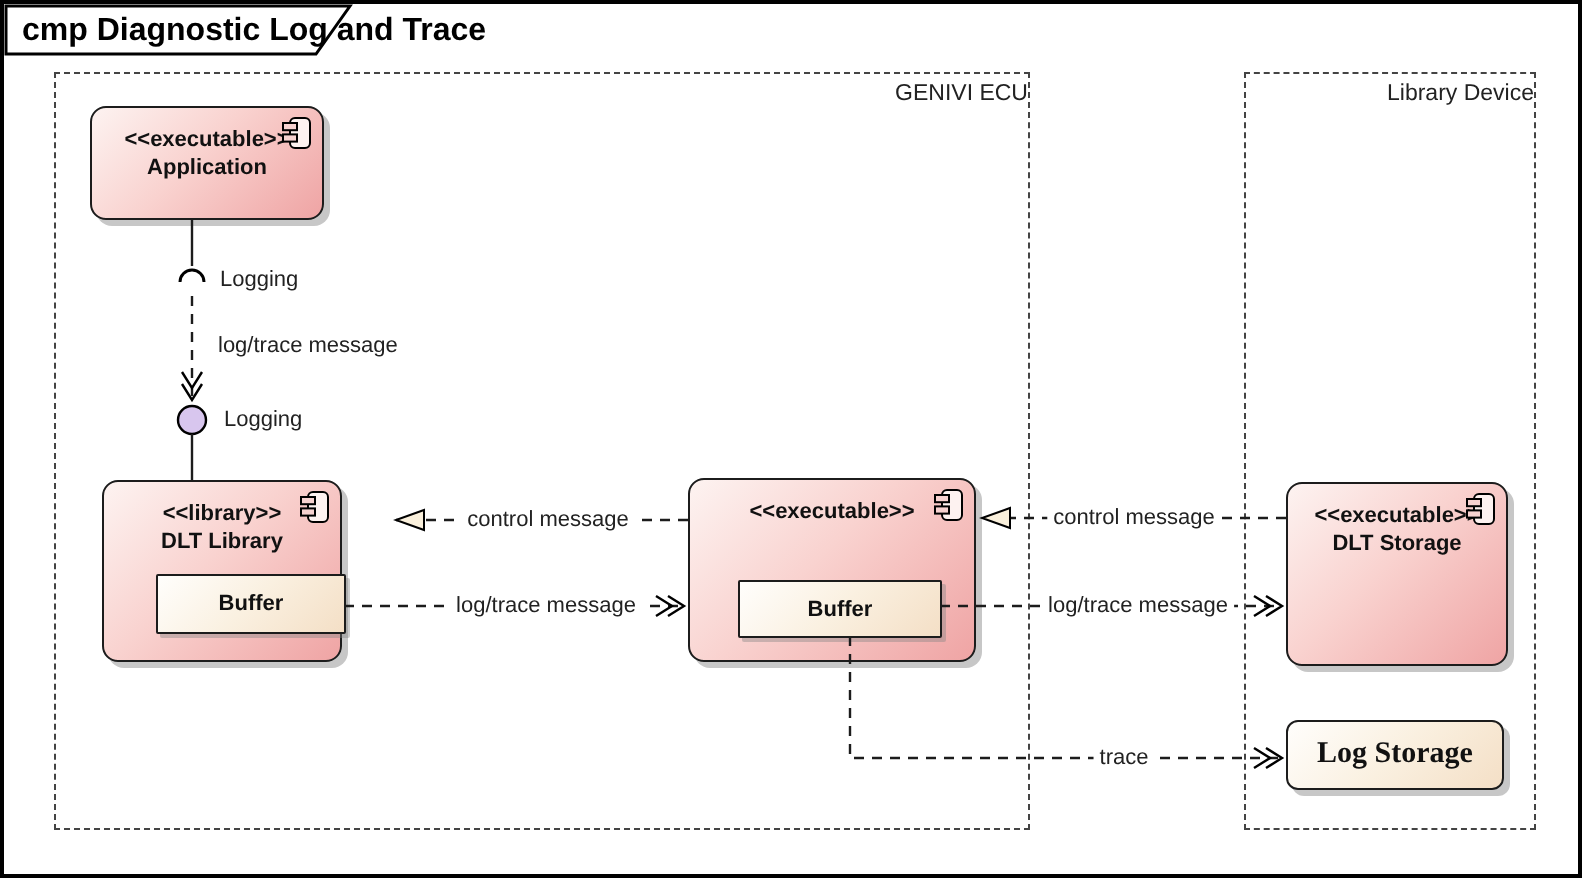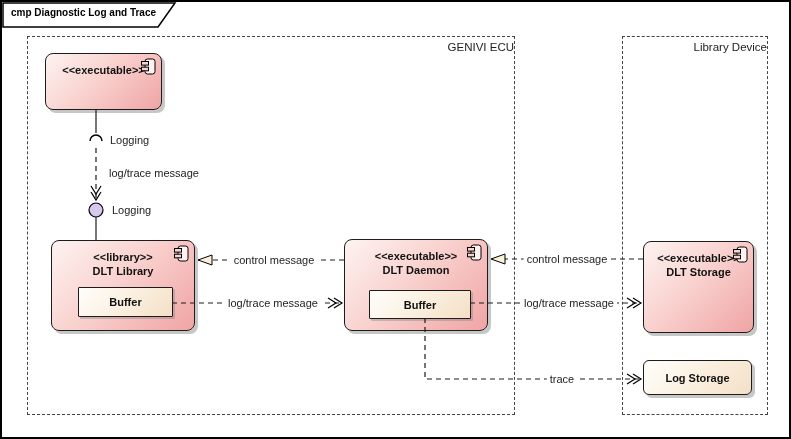--- a/index.html
+++ b/index.html
@@ -3,21 +3,21 @@
 <meta charset="utf-8">
 <style>
   html,body{margin:0;padding:0;background:#e8e8e8;font-family:"Liberation Sans",sans-serif;}
   .canvas{
     position:relative;width:791px;height:439px;background:#ffffff;
     border:2px solid #000;box-sizing:border-box;overflow:hidden;
   }
   .layer{position:absolute;left:0;top:0;z-index:30;pointer-events:none;}
   .tab-label{
     position:absolute;left:9px;top:5px;z-index:40;
-    font-size:10px;font-weight:bold;color:#000;
+    font-size:16px;font-weight:bold;color:#000;
   }
   .group{
     position:absolute;z-index:1;border:1px dashed #444;box-sizing:border-box;background:transparent;
   }
   .group-label{
     text-align:right;margin-top:4px;font-size:11.5px;color:#222;
   }
   .component{
     position:absolute;z-index:10;box-sizing:border-box;
     border:1px solid #1c1c1c;border-radius:8px;
@@ -34,21 +34,21 @@
     box-shadow:2px 2px 0 rgba(130,130,130,0.4);
     display:flex;align-items:center;justify-content:center;
     font-size:11px;font-weight:bold;color:#111;
   }
   .storage{
     position:absolute;z-index:10;box-sizing:border-box;
     border:1px solid #1c1c1c;border-radius:6px;
     background:linear-gradient(135deg,#fffefc 0%,#faf0e0 50%,#f4dfc6 100%);
     box-shadow:3px 3px 0 rgba(130,130,130,0.45);
     display:flex;align-items:center;justify-content:center;
-    font-size:11px;font-weight:bold;color:#111;
+    font-size:15px;font-weight:bold;color:#111;font-family:Liberation Serif, serif;
   }
   .clabel{
     position:absolute;z-index:40;font-size:11px;color:#222;
     background:#fff;padding:0 3px;white-space:nowrap;text-align:center;
   }
   .clabel.centered{transform:translate(-50%,-50%);}
 </style>
 </head>
 <body>
 
@@ -65,24 +65,25 @@
   <div class="component" style="left:43px;top:51px;width:117px;height:57px">
     <span class="comp-icon">
       <svg width="15" height="18" viewBox="0 0 15 18">
         <rect x="4" y="1" width="10" height="15" rx="2.5" fill="#fdf2f0" stroke="#000"></rect>
         <rect x="0.5" y="3.5" width="7" height="3.6" fill="#f7d2d0" stroke="#000"></rect>
         <rect x="0.5" y="9.2" width="7" height="3.6" fill="#f7d2d0" stroke="#000"></rect>
       </svg>
     </span>
     <div class="comp-text">
       <div class="stereotype">&lt;&lt;executable&gt;&gt;</div>
+      <div class="comp-name">Application</div>
     </div>
   </div>
 
-  <div class="component" style="left:49px;top:238px;width:144px;height:91px">
+  <div class="component" style="left:49px;top:238px;width:120px;height:91px">
     <span class="comp-icon">
       <svg width="15" height="18" viewBox="0 0 15 18">
         <rect x="4" y="1" width="10" height="15" rx="2.5" fill="#fdf2f0" stroke="#000"></rect>
         <rect x="0.5" y="3.5" width="7" height="3.6" fill="#f7d2d0" stroke="#000"></rect>
         <rect x="0.5" y="9.2" width="7" height="3.6" fill="#f7d2d0" stroke="#000"></rect>
       </svg>
     </span>
     <div class="comp-text">
       <div class="stereotype">&lt;&lt;library&gt;&gt;</div>
       <div class="comp-name">DLT Library</div>
@@ -95,21 +96,20 @@
   <div class="component" style="left:342px;top:237px;width:144px;height:92px">
     <span class="comp-icon">
       <svg width="15" height="18" viewBox="0 0 15 18">
         <rect x="4" y="1" width="10" height="15" rx="2.5" fill="#fdf2f0" stroke="#000"></rect>
         <rect x="0.5" y="3.5" width="7" height="3.6" fill="#f7d2d0" stroke="#000"></rect>
         <rect x="0.5" y="9.2" width="7" height="3.6" fill="#f7d2d0" stroke="#000"></rect>
       </svg>
     </span>
     <div class="comp-text">
       <div class="stereotype">&lt;&lt;executable&gt;&gt;</div>
-      <div class="comp-name">DLT Daemon</div>
     </div>
     <div class="buffer" style="left:24px;top:50px;width:102px;height:29px">
       <span>Buffer</span>
     </div>
   </div>
 
   <div class="component" style="left:641px;top:239px;width:111px;height:92px">
     <span class="comp-icon">
       <svg width="15" height="18" viewBox="0 0 15 18">
         <rect x="4" y="1" width="10" height="15" rx="2.5" fill="#fdf2f0" stroke="#000"></rect>

